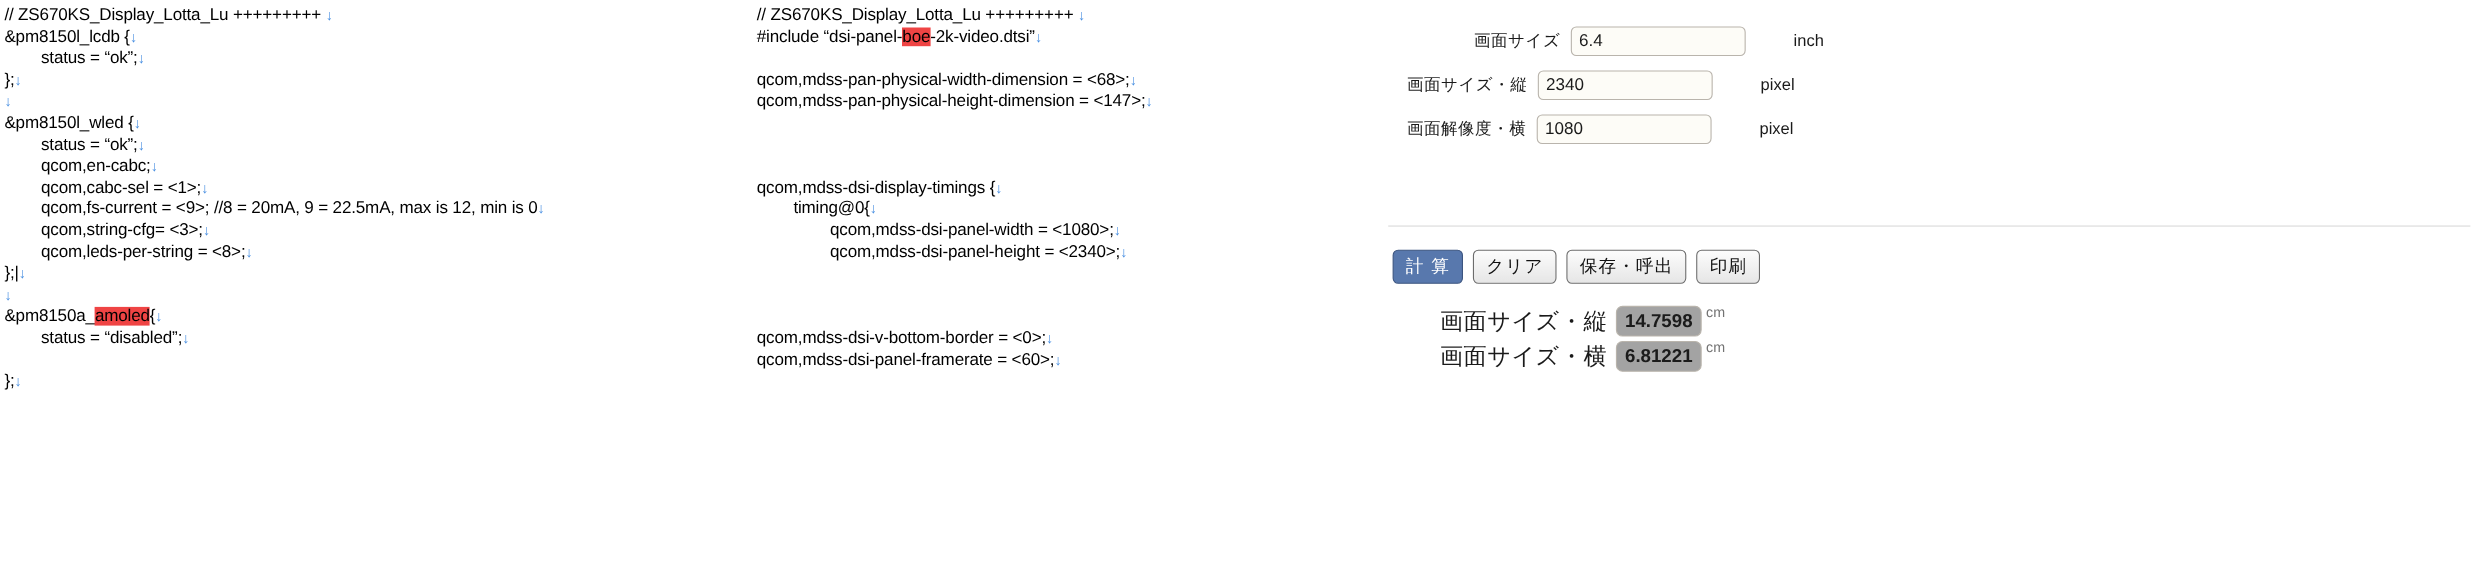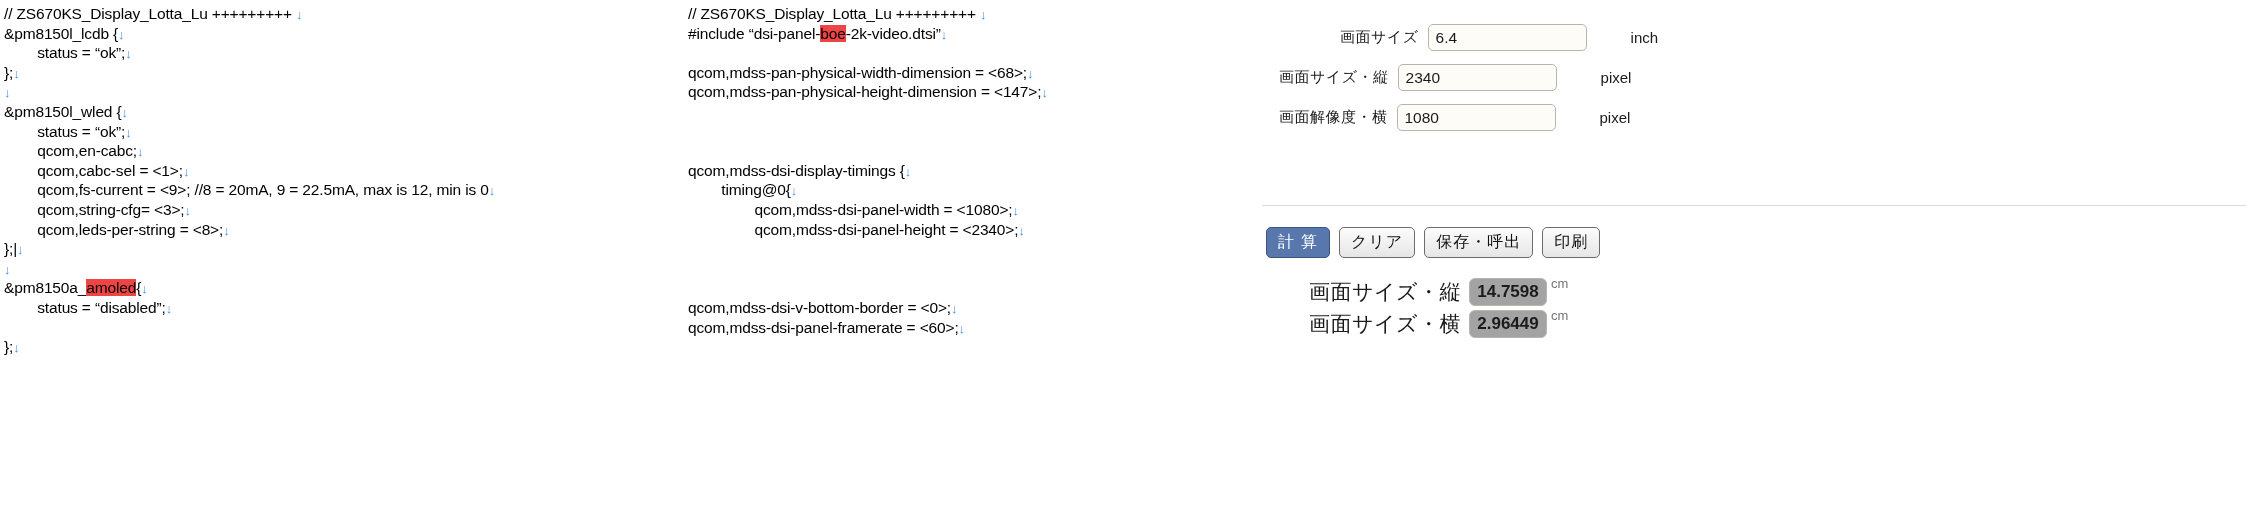--- a/index.html
+++ b/index.html
@@ -161,17 +161,17 @@
       <div class="btn">印刷</div>
     </div>
   <div id="results-host">
       <div class="frm-row" style="top: 278px; left: 47px;">
         <span class="res-label">画面サイズ・縦</span>
         <span class="res-box">14.7598</span>
         <span class="res-unit">cm</span>
       </div>
       <div class="frm-row" style="top: 310px; left: 47px;">
         <span class="res-label">画面サイズ・横</span>
-        <span class="res-box">2.96449</span>
+        <span class="res-box">6.81221</span>
         <span class="res-unit">cm</span>
       </div>
     </div>
 </div>
 
 </body></html>

